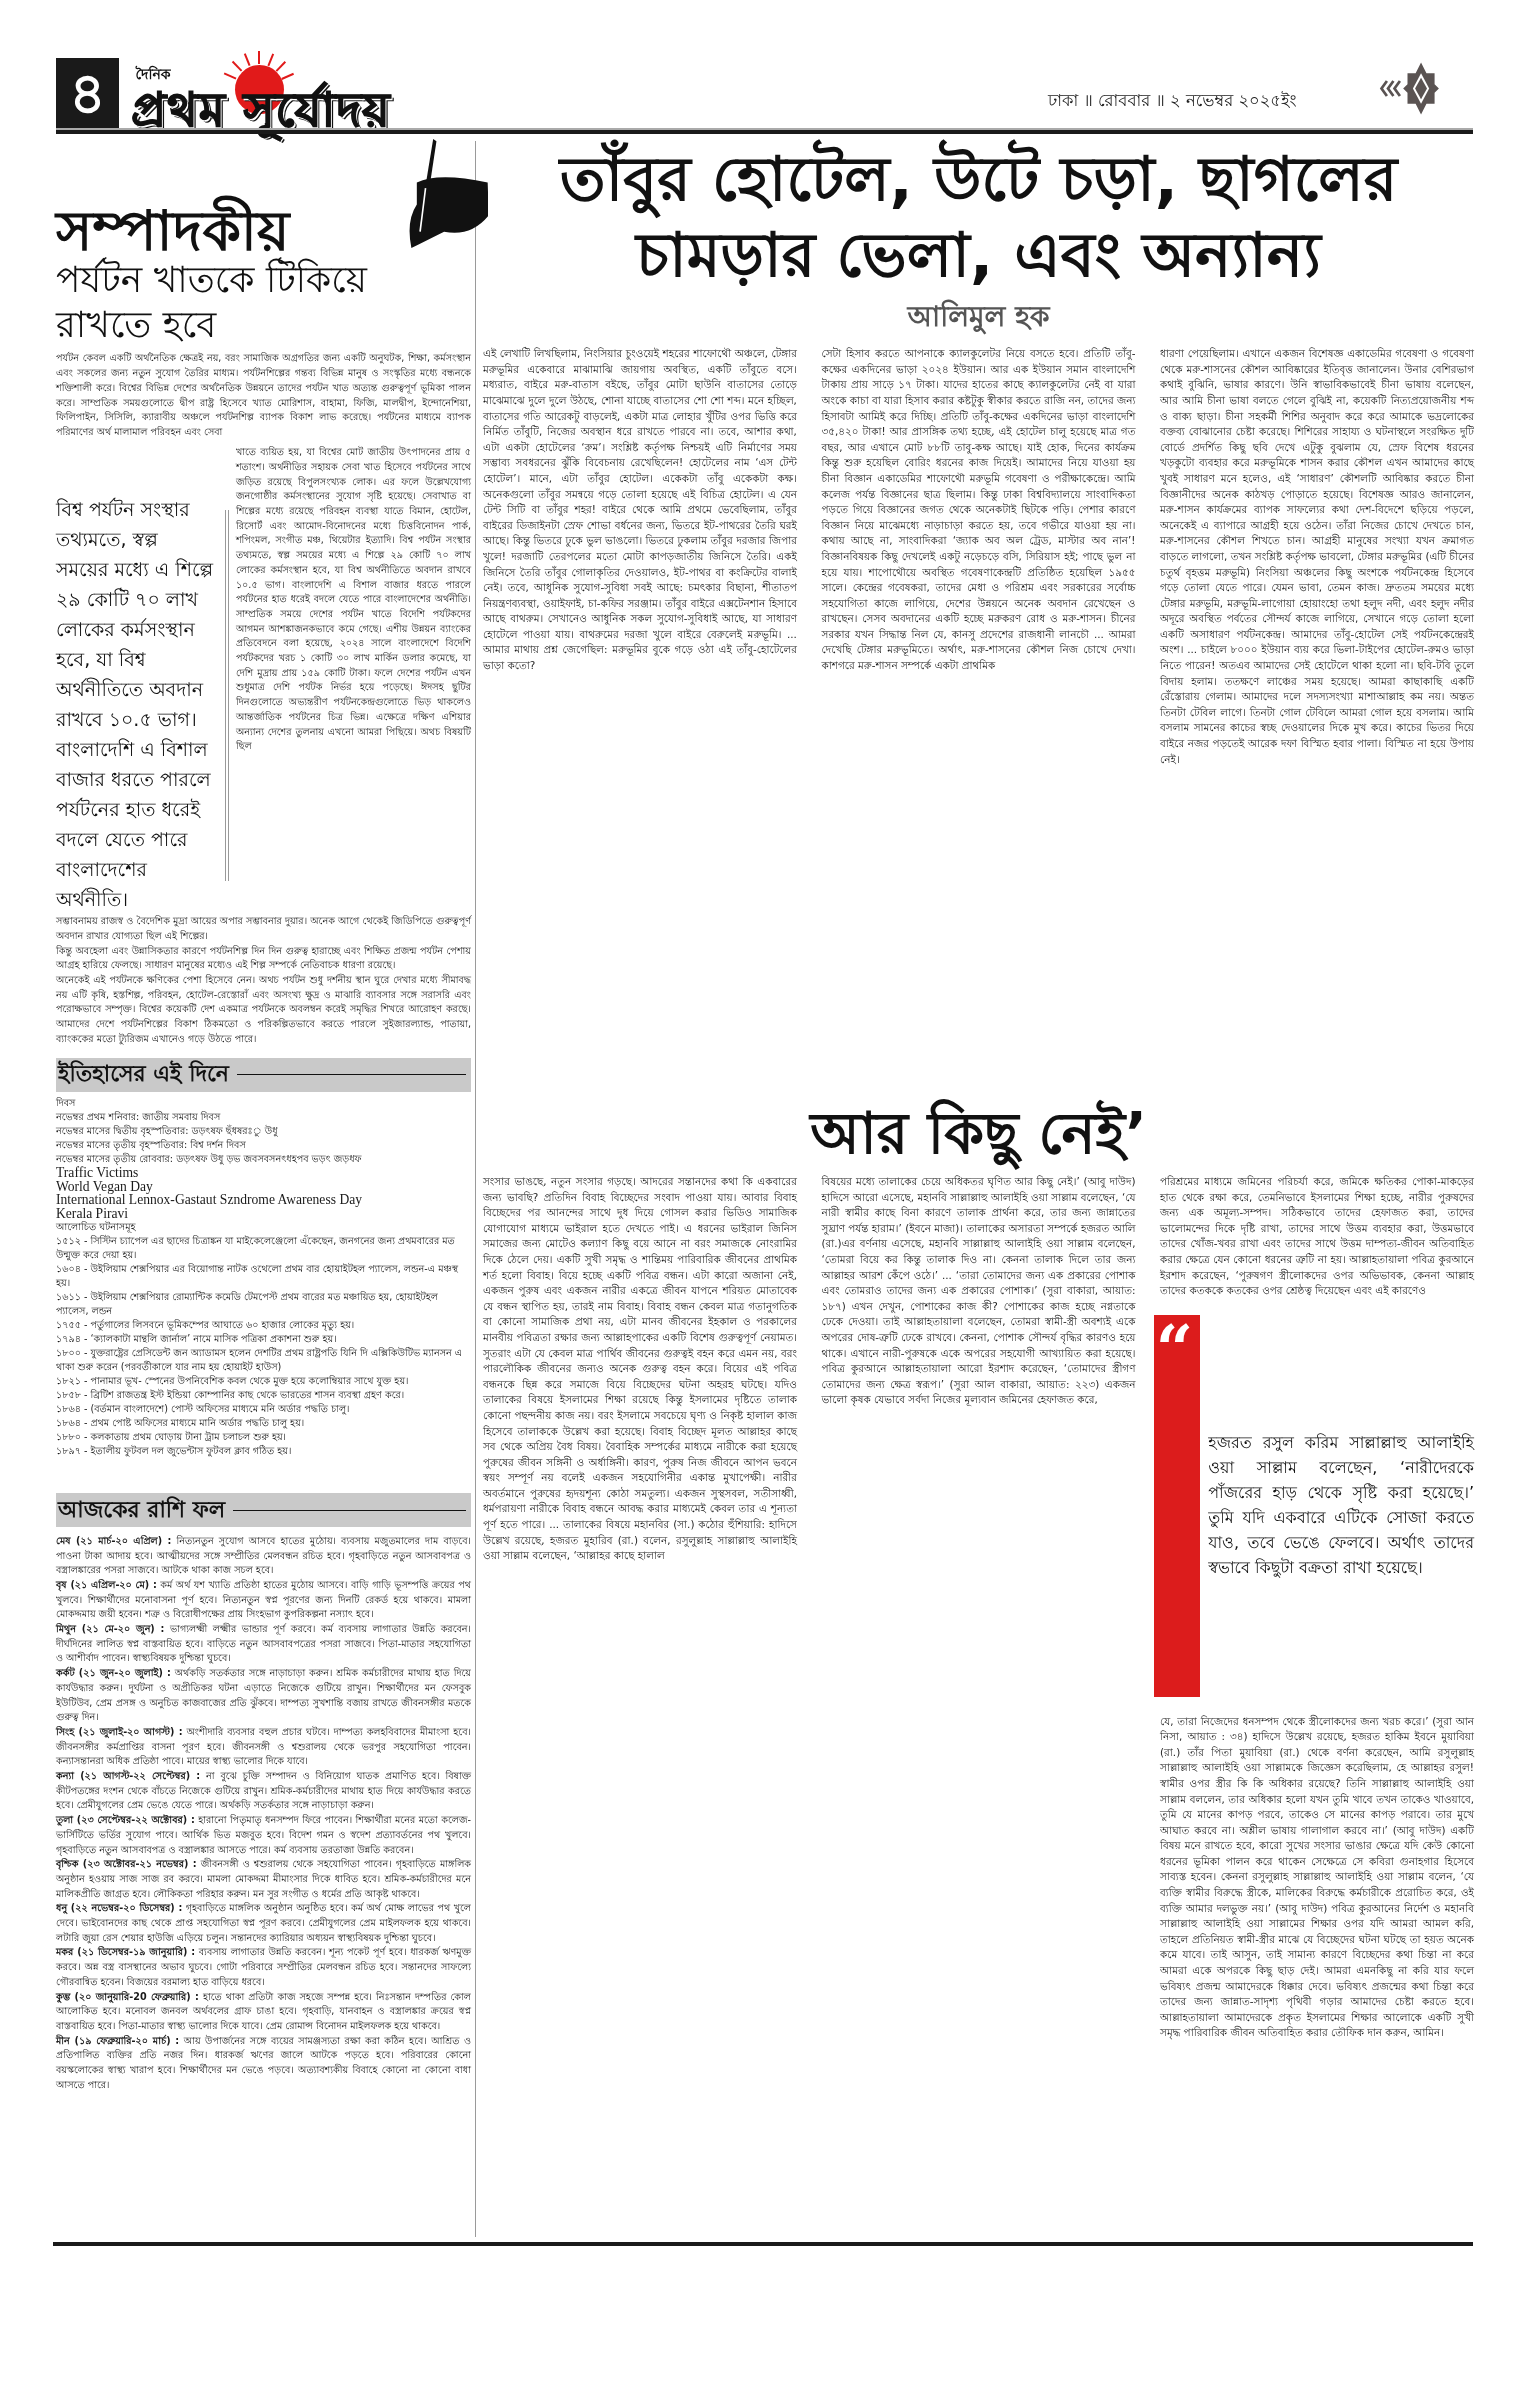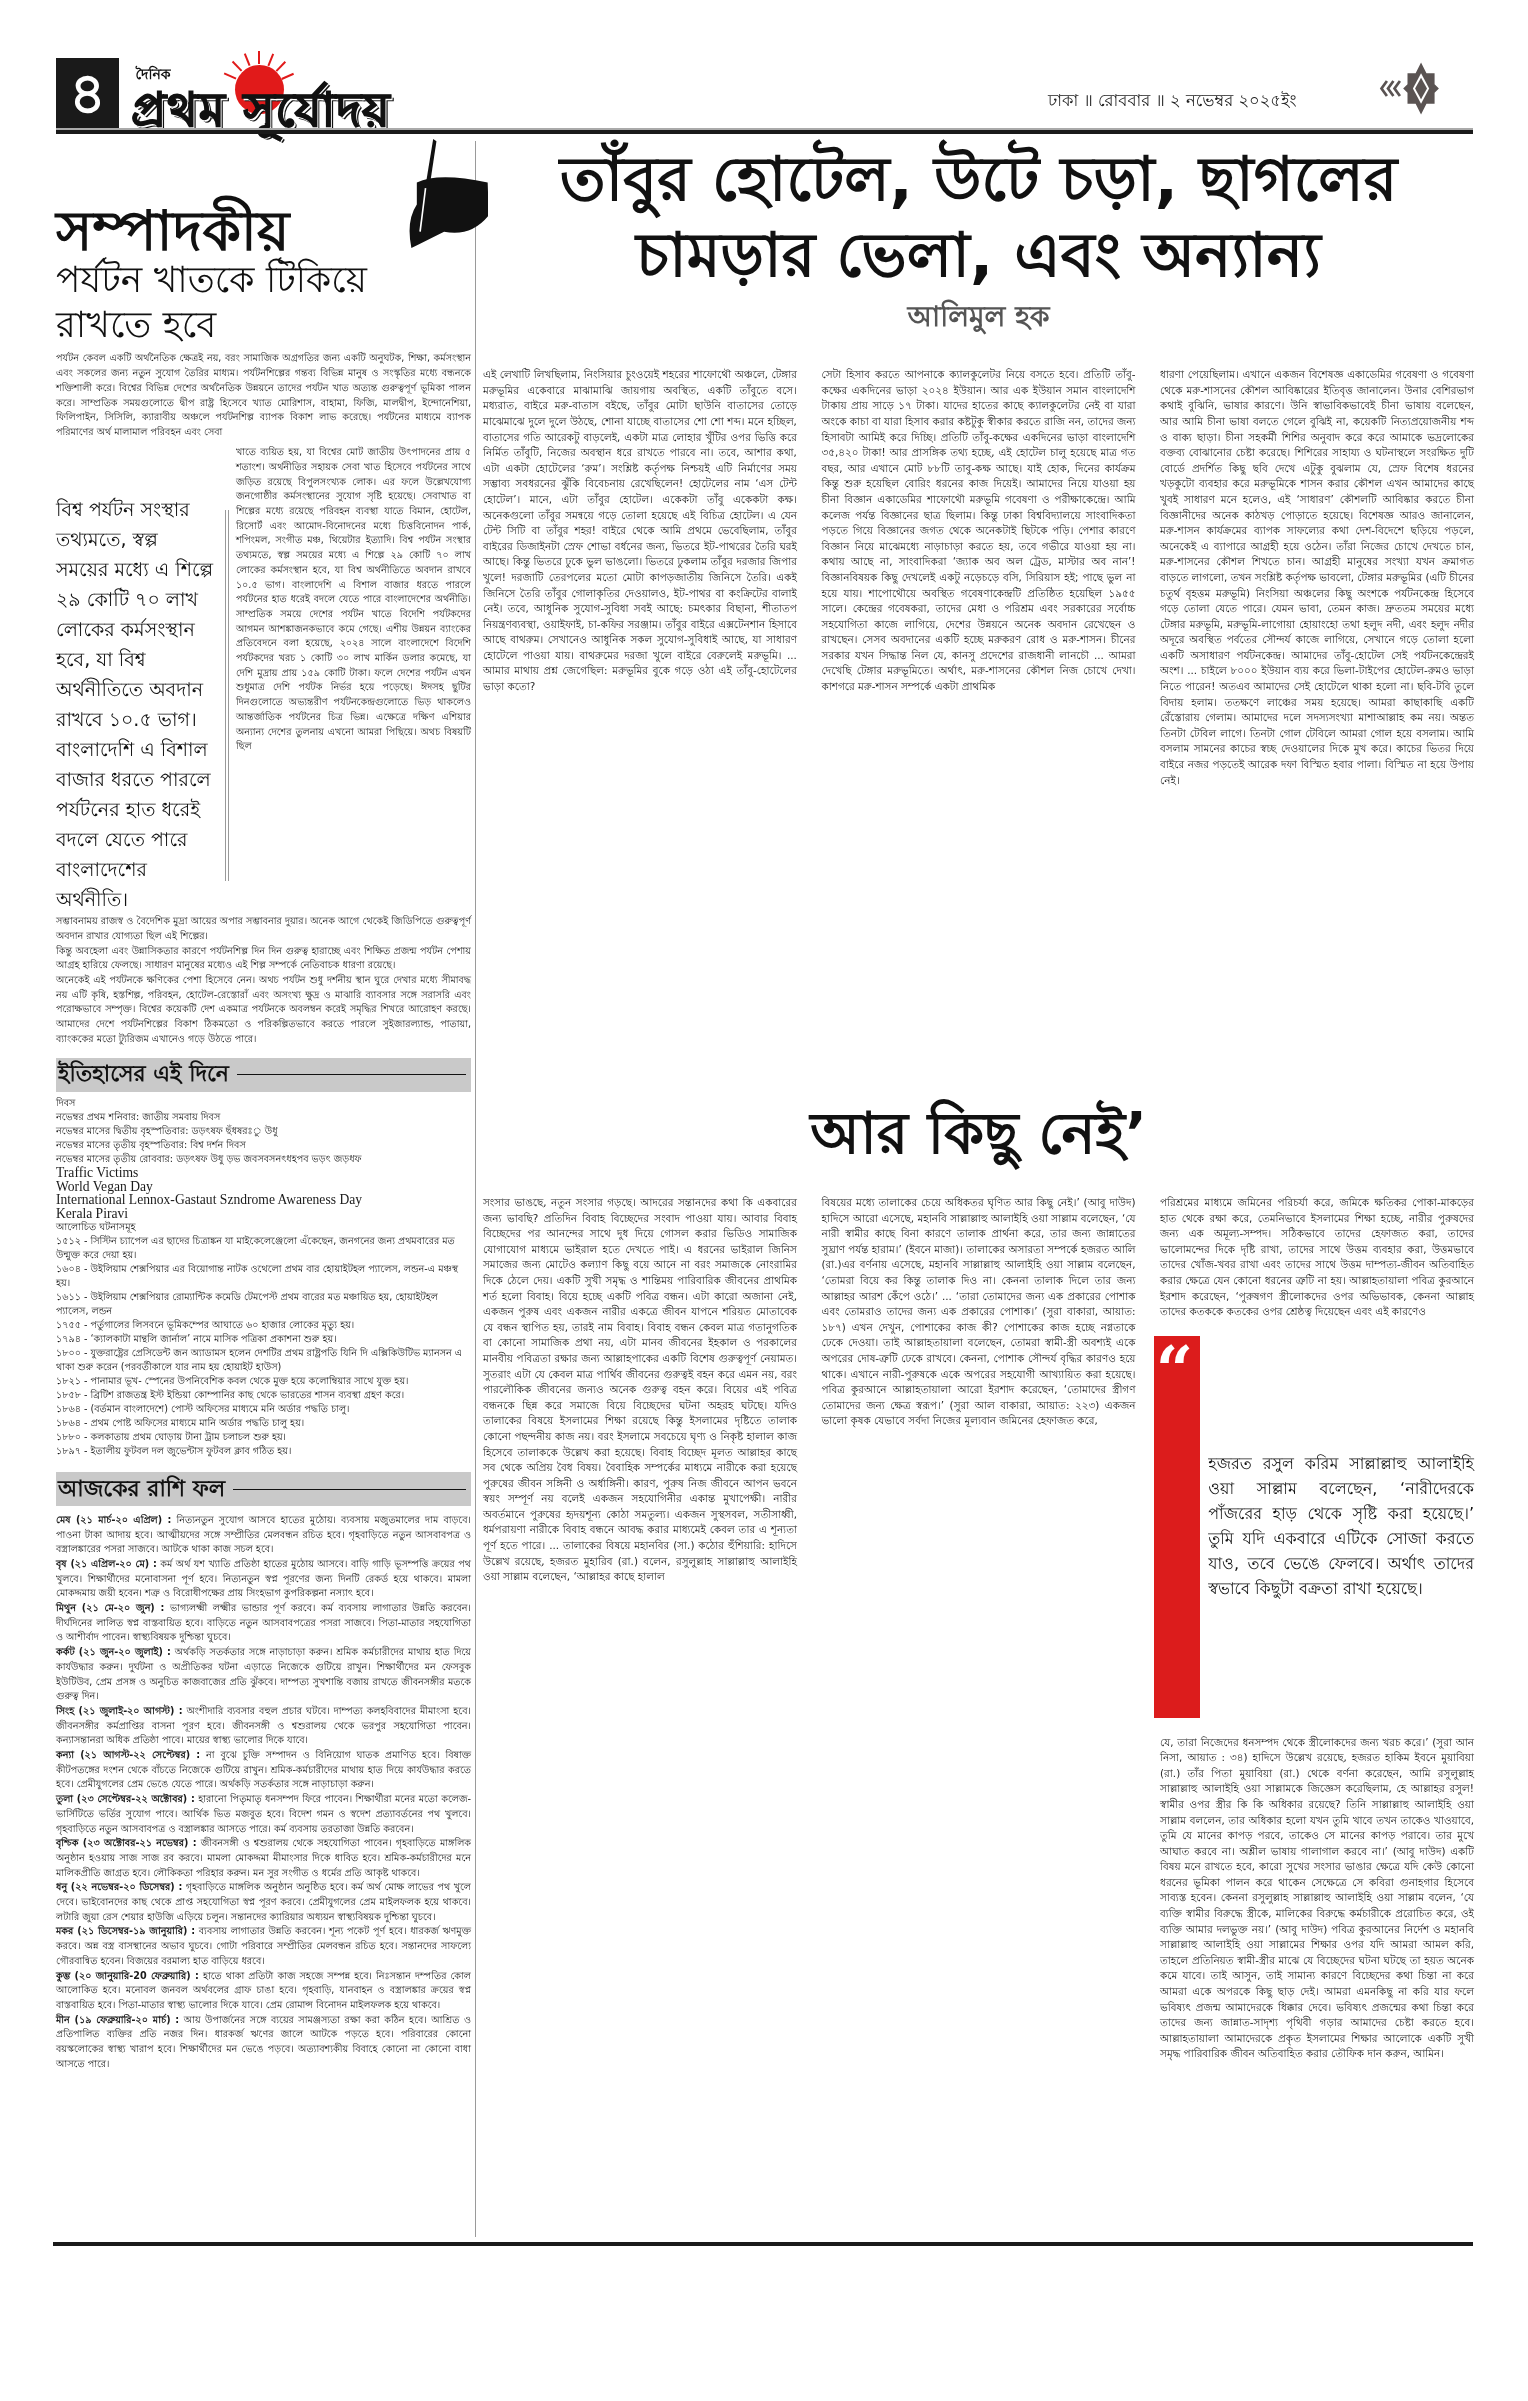--- a/index.html
+++ b/index.html
@@ -38,21 +38,21 @@
   .hist-list { margin-top: 4.4px; }
   .hist-line { font-size: 9.6px; line-height: 14px; }
   .hist-en { font-family: "Liberation Serif", serif; font-size: 13.6px; line-height: 13.6px; }
   .rashi-item { font-size: 9.6px; line-height: 14.7px; text-align: justify; }
   .rashi-name { font-weight: bold; }
 
   
   .article { position: absolute; left: 483px; width: 991px; }
   .headline { text-align: center; font-weight: bold; color: #111; font-size: 61px; line-height: 76px; }
   .byline { text-align: center; font-size: 28px; color: #555; font-weight: bold; margin-top: 2.2px; }
-  .cols { display: flex; gap: 24.6px; margin-top: 25px; }
+  .cols { display: flex; gap: 24.6px; margin-top: 4px; }
   .col { flex: 1; font-size: 10.4px; line-height: 15.6px; text-align: justify; color: #1d1d1d; }
   .col p { margin-bottom: 0; }
   .quote-box { display: flex; margin: 16.4px 0 16.4px -6.5px; }
   .quote-red { width: 46px; background: #dc1c1c; height: 382px; position: relative; flex: none; }
   .quote-mark { position: absolute; left: 2.2px; top: 2.2px; color: #fff; font-size: 65px; line-height: 65px; font-family: "DejaVu Serif", serif; font-weight: bold; }
   .quote-text { padding: 115px 0 0 8.7px; font-size: 16px; line-height: 25px; color: #111; }
 </style>
 </head>
 <body>
 
@@ -125,21 +125,21 @@
     <div class="hist-line">১৭৯৪ - ‘ক্যালকাটা মান্থলি জার্নাল’ নামে মাসিক পত্রিকা প্রকাশনা শুরু হয়।</div>
     <div class="hist-line">১৮০০ - যুক্তরাষ্ট্রের প্রেসিডেন্ট জন অ্যাডামস হলেন দেশটির প্রথম রাষ্ট্রপতি যিনি দি এক্সিকিউটিভ ম্যানসন এ থাকা শুরু করেন (পরবর্তীকালে যার নাম হয় হোয়াইট হাউস)</div>
     <div class="hist-line">১৮২১ - পানামার ভূখ- স্পেনের উপনিবেশিক কবল থেকে মুক্ত হয়ে কলোম্বিয়ার সাথে যুক্ত হয়।</div>
     <div class="hist-line">১৮৫৮ - ব্রিটিশ রাজতন্ত্র ইস্ট ইন্ডিয়া কোম্পানির কাছ থেকে ভারতের শাসন ব্যবস্থা গ্রহণ করে।</div>
     <div class="hist-line">১৮৬৪ - (বর্তমান বাংলাদেশে) পোস্ট অফিসের মাধ্যমে মনি অর্ডার পদ্ধতি চালু।</div>
     <div class="hist-line">১৮৬৪ - প্রথম পোষ্ট অফিসের মাধ্যমে মানি অর্ডার পদ্ধতি চালু হয়।</div>
     <div class="hist-line">১৮৮০ - কলকাতায় প্রথম ঘোড়ায় টানা ট্রাম চলাচল শুরু হয়।</div>
     <div class="hist-line">১৮৯৭ - ইতালীয় ফুটবল দল জুভেন্টাস ফুটবল ক্লাব গঠিত হয়।</div>
   </div>
 
-  <div class="section-bar" style="margin-top:14px;">
+  <div class="section-bar" style="margin-top:35px;">
     <h3>আজকের রাশি ফল</h3>
     <div class="bar-line"></div>
   </div>
   <div id="rashi-list" style="margin-top:6.5px;">
       <p class="rashi-item"><span class="rashi-name">মেষ (২১ মার্চ-২০ এপ্রিল) :</span> <span>নিত্যনতুন সুযোগ আসবে হাতের মুঠোয়। ব্যবসায় মজুতমালের দাম বাড়বে। পাওনা টাকা আদায় হবে। আত্মীয়দের সঙ্গে সম্প্রীতির মেলবন্ধন রচিত হবে। গৃহবাড়িতে নতুন আসবাবপত্র ও বস্ত্রালঙ্কারের পসরা সাজবে। আটকে থাকা কাজ সচল হবে।</span></p>
       <p class="rashi-item"><span class="rashi-name">বৃষ (২১ এপ্রিল-২০ মে) :</span> <span>কর্ম অর্থ যশ খ্যাতি প্রতিষ্ঠা হাতের মুঠোয় আসবে। বাড়ি গাড়ি ভূসম্পত্তি ক্রয়ের পথ খুলবে। শিক্ষার্থীদের মনোবাসনা পূর্ণ হবে। নিত্যনতুন স্বপ্ন পূরণের জন্য দিনটি রেকর্ড হয়ে থাকবে। মামলা মোকদ্দমায় জয়ী হবেন। শত্রু ও বিরোধীপক্ষের প্রায় সিংহভাগ কুপরিকল্পনা নস্যাৎ হবে।</span></p>
       <p class="rashi-item"><span class="rashi-name">মিথুন (২১ মে-২০ জুন) :</span> <span>ভাগ্যলক্ষ্মী লক্ষ্মীর ভান্ডার পূর্ণ করবে। কর্ম ব্যবসায় লাগাতার উন্নতি করবেন। দীর্ঘদিনের লালিত স্বপ্ন বাস্তবায়িত হবে। বাড়িতে নতুন আসবাবপত্রের পসরা সাজবে। পিতা-মাতার সহযোগিতা ও আশীর্বাদ পাবেন। স্বাস্থ্যবিষয়ক দুশ্চিন্তা ঘুচবে।</span></p>
       <p class="rashi-item"><span class="rashi-name">কর্কট (২১ জুন-২০ জুলাই) :</span> <span>অর্থকড়ি সতর্কতার সঙ্গে নাড়াচাড়া করুন। শ্রমিক কর্মচারীদের মাথায় হাত দিয়ে কার্যউদ্ধার করুন। দুর্ঘটনা ও অপ্রীতিকর ঘটনা এড়াতে নিজেকে গুটিয়ে রাখুন। শিক্ষার্থীদের মন ফেসবুক ইউটিউব, প্রেম প্রসঙ্গ ও অনুচিত কাজবাজের প্রতি ঝুঁকবে। দাম্পত্য সুখশান্তি বজায় রাখতে জীবনসঙ্গীর মতকে গুরুত্ব দিন।</span></p>
       <p class="rashi-item"><span class="rashi-name">সিংহ (২১ জুলাই-২০ আগস্ট) :</span> <span>অংশীদারি ব্যবসার বহুল প্রচার ঘটবে। দাম্পত্য কলহবিবাদের মীমাংসা হবে। জীবনসঙ্গীর কর্মপ্রাপ্তির বাসনা পূরণ হবে। জীবনসঙ্গী ও শ্বশুরালয় থেকে ভরপুর সহযোগিতা পাবেন। কন্যাসন্তানরা অধিক প্রতিষ্ঠা পাবে। মায়ের স্বাস্থ্য ভালোর দিকে যাবে।</span></p>
       <p class="rashi-item"><span class="rashi-name">কন্যা (২১ আগস্ট-২২ সেপ্টেম্বর) :</span> <span>না বুঝে চুক্তি সম্পাদন ও বিনিয়োগ ঘাতক প্রমাণিত হবে। বিষাক্ত কীটপতঙ্গের দংশন থেকে বাঁচতে নিজেকে গুটিয়ে রাখুন। শ্রমিক-কর্মচারীদের মাথায় হাত দিয়ে কার্যউদ্ধার করতে হবে। প্রেমীযুগলের প্রেম ভেঙে যেতে পারে। অর্থকড়ি সতর্কতার সঙ্গে নাড়াচাড়া করুন।</span></p>

